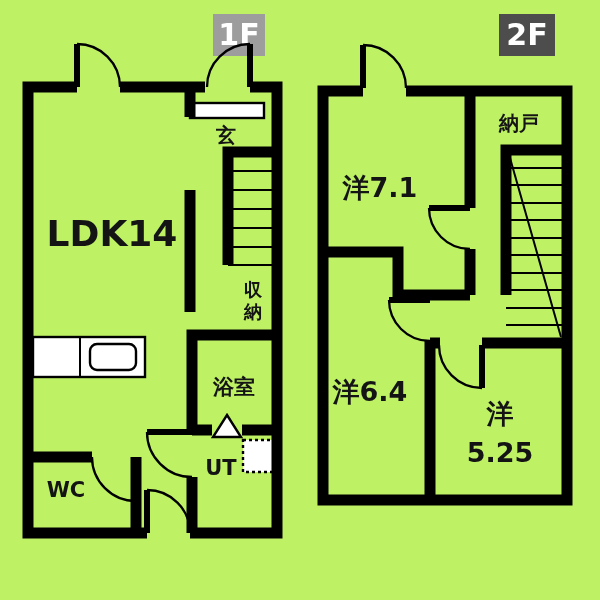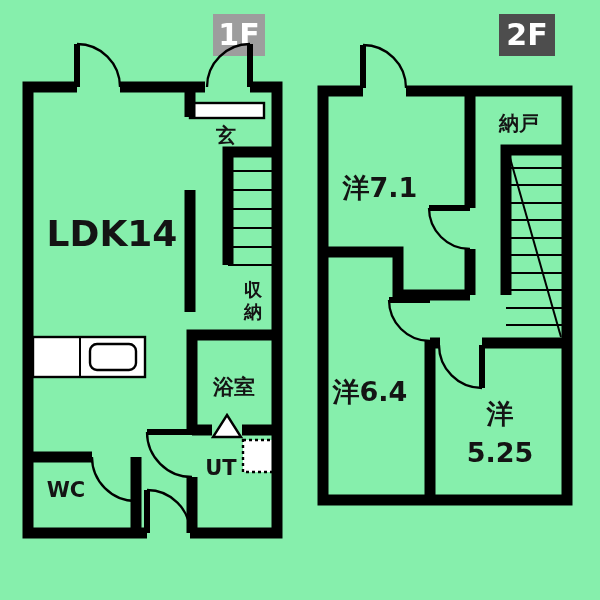--- a/index.html
+++ b/index.html
@@ -1,16 +1,16 @@
 <!DOCTYPE html>
 <html><head>
 <meta charset="utf-8">
 <style>
   html,body{margin:0;padding:0;background:#ffffff;}
-  .canvas{width:600px;height:600px;position:relative;background:#86efac;overflow:hidden;}
+  .canvas{width:600px;height:600px;position:relative;background:#bef264;overflow:hidden;}
   svg{display:block;}
   text{font-family:"DejaVu Sans","Liberation Sans",sans-serif;font-weight:bold;fill:#141414;}
   .badge-label{fill:#ffffff;}
   .wall{stroke:#000000;stroke-width:11;fill:none;stroke-linejoin:miter;}
   .thin{stroke:#000000;stroke-width:2;fill:none;}
   .arc{stroke:#000000;stroke-width:2.3;fill:none;}
   .leaf{stroke:#000000;stroke-width:6;fill:none;}
   .fixture{stroke:#000000;stroke-width:2.4;fill:#ffffff;}
 </style>
 </head>

